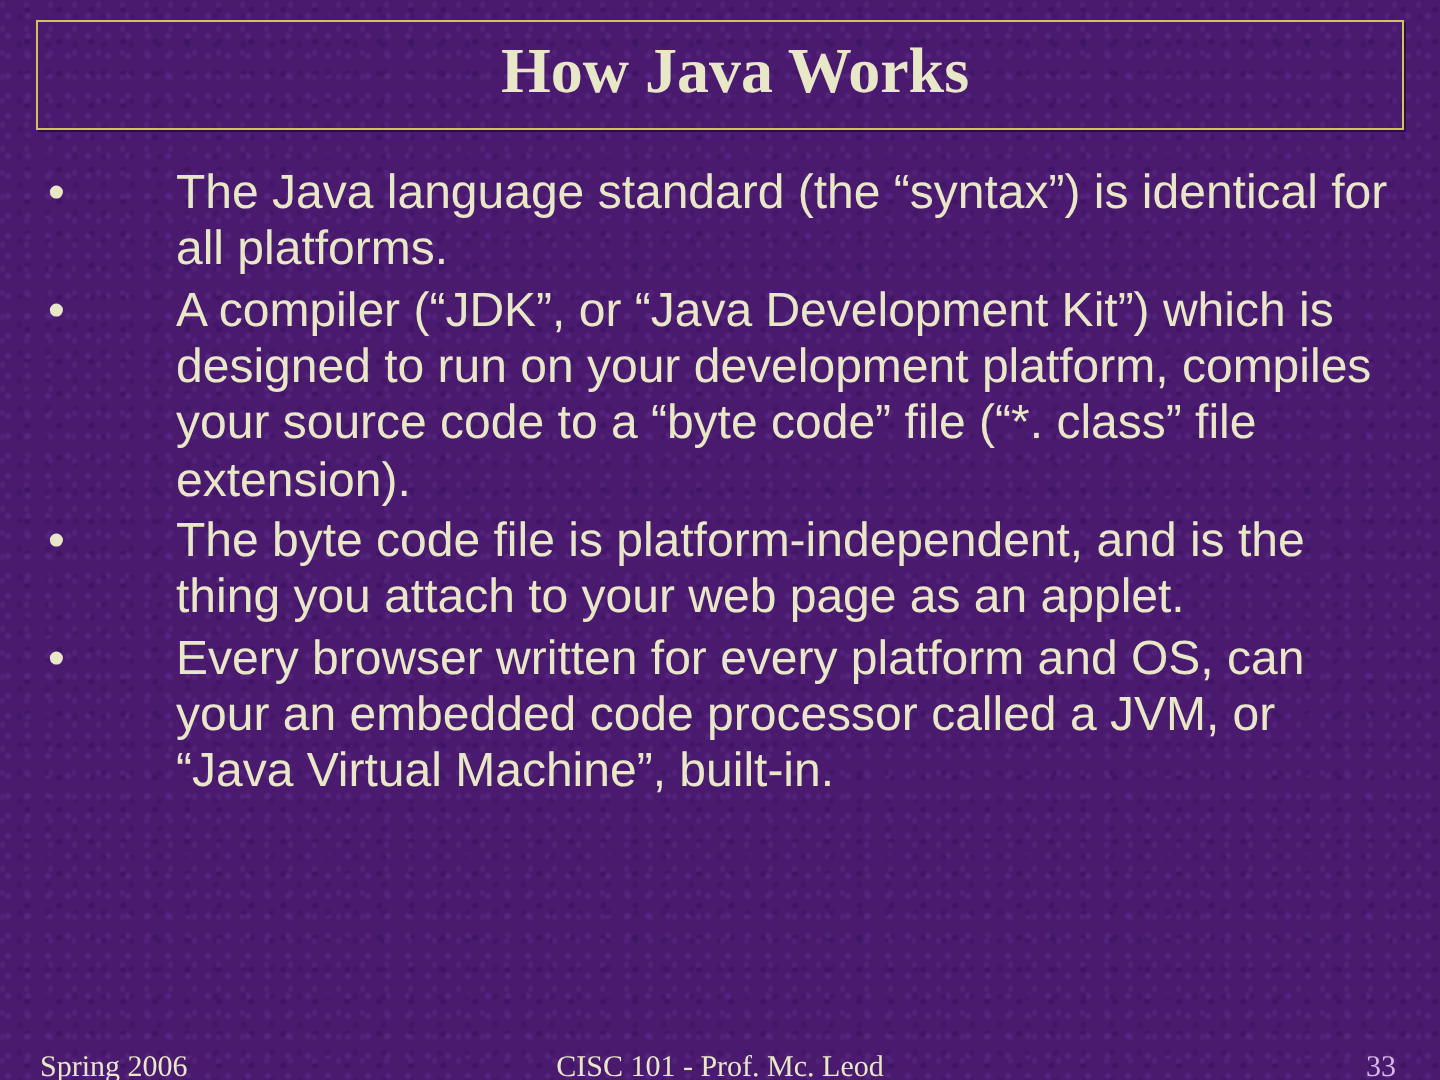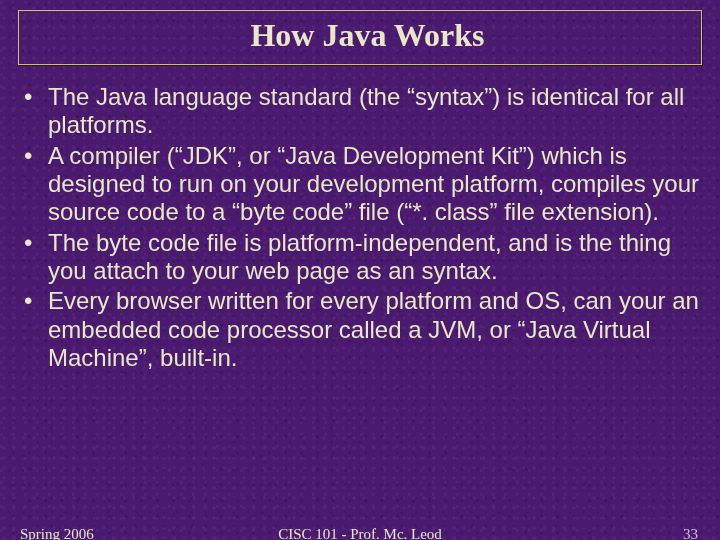--- a/index.html
+++ b/index.html
@@ -43,20 +43,21 @@
   .bullet {
     display: flex;
     margin-bottom: 2px;
   }
   .bullet .dot {
     width: 24px;
     flex-shrink: 0;
   }
   .bullet .txt {
     flex: 1;
+    margin-left: 40px;
   }
   .footer {
     position: absolute;
     bottom: 14px;
     left: 0;
     width: 100%;
     color: #e8e8c8;
     font-size: 15px;
     font-family: "Times New Roman", Times, serif;
   }
@@ -87,21 +88,21 @@
   <div class="bullet">
     <div class="dot">•</div>
     <div class="txt">The Java language standard (the “syntax”) is identical for all platforms.</div>
   </div>
   <div class="bullet">
     <div class="dot">•</div>
     <div class="txt">A compiler (“JDK”, or “Java Development Kit”) which is designed to run on your development platform, compiles your source code to a “byte code” file (“*. class” file extension).</div>
   </div>
   <div class="bullet">
     <div class="dot">•</div>
-    <div class="txt">The byte code file is platform-independent, and is the thing you attach to your web page as an syntax.</div>
+    <div class="txt">The byte code file is platform-independent, and is the thing you attach to your web page as an applet.</div>
   </div>
   <div class="bullet">
     <div class="dot">•</div>
     <div class="txt">Every browser written for every platform and OS, can your an embedded code processor called a JVM, or “Java Virtual Machine”, built-in.</div>
   </div>
 </div>
 
 <div class="footer">
   <span class="footer-left">Spring 2006</span>
   <span class="footer-center">CISC 101 - Prof. Mc. Leod</span>

